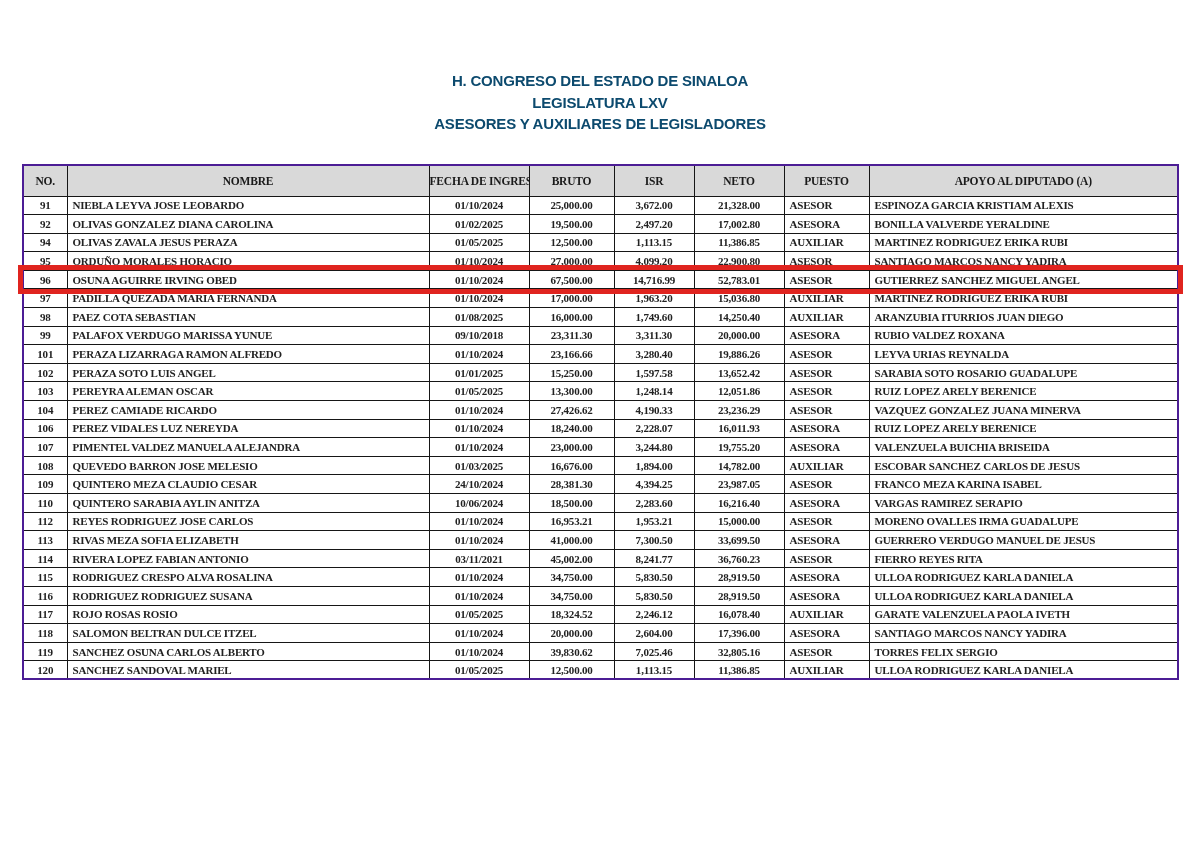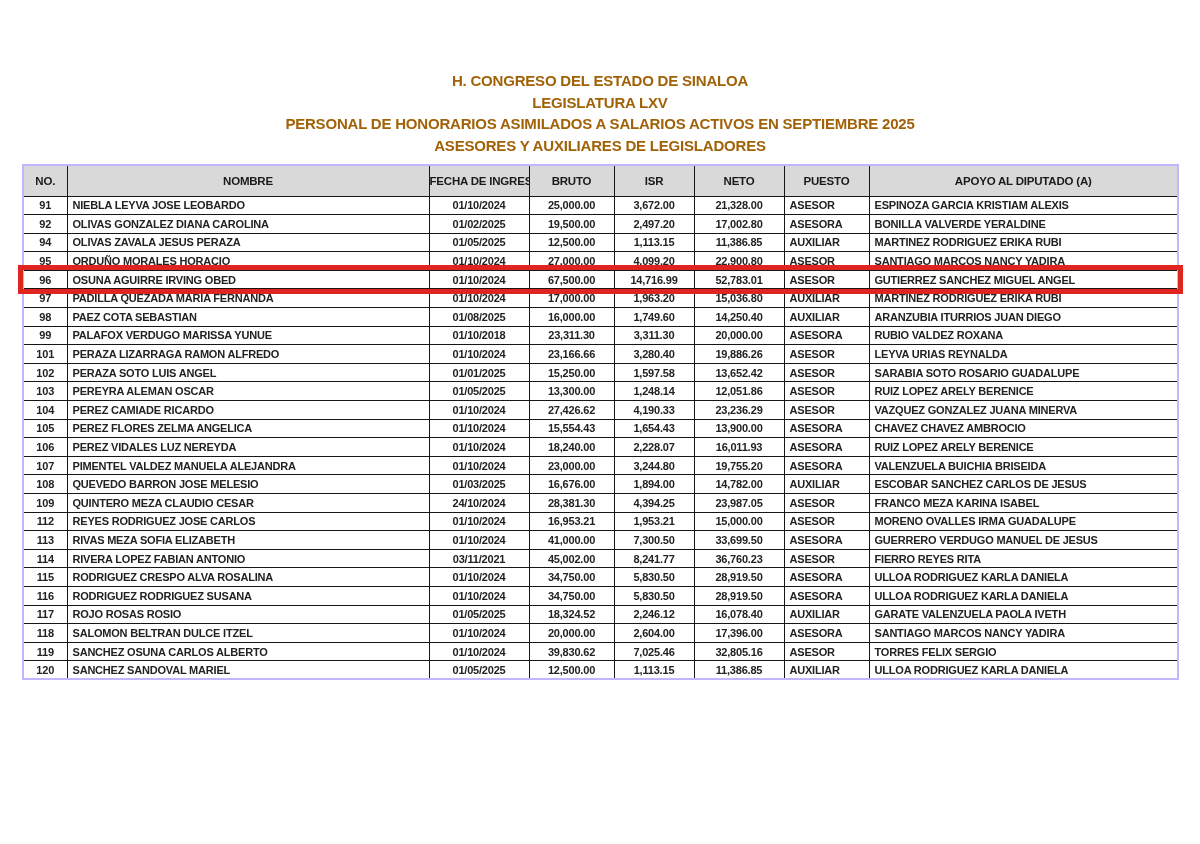--- a/index.html
+++ b/index.html
@@ -11,33 +11,33 @@
     font-family:"Liberation Sans", sans-serif;
     color:#111;
     overflow:hidden;
   }
   .title-block {
     position:absolute; top:70px; left:0; width:100%;
     text-align:center;
   }
   .title-line {
     font-size:15px; font-weight:bold; line-height:21.5px;
-    letter-spacing:-0.2px; color:#a16207;
+    letter-spacing:-0.2px; color:#0c4a6e;
   }
   table.roster {
     position:absolute; left:22px; top:164px;
     width:1155px;
     border-collapse:collapse; table-layout:fixed;
     font-size:11px; letter-spacing:-0.2px;
   }
   table.roster th, table.roster td {
     border:1.5px solid #161616;
     overflow:hidden; white-space:nowrap;
   }
-  table.roster { border:2px solid #c4b5fd; }
+  table.roster { border:2px solid #4c1d95;font-family:Liberation Serif, serif; }
   thead th {
     background:#d9d9d9;
     height:31px;
     font-size:11.5px; font-weight:bold; text-align:center;
     color:#1a1a1a;
   }
   tbody td {
     height:18.6px;
     font-weight:bold; color:#222;
     padding:0 5px;
@@ -56,21 +56,20 @@
   }
 </style>
 </head>
 <body>
 
 <div class="page">
 
   <div class="title-block">
     <div class="title-line">H. CONGRESO DEL ESTADO DE SINALOA</div>
     <div class="title-line">LEGISLATURA LXV</div>
-    <div class="title-line">PERSONAL DE HONORARIOS ASIMILADOS A SALARIOS ACTIVOS EN SEPTIEMBRE 2025</div>
     <div class="title-line">ASESORES Y AUXILIARES DE LEGISLADORES</div>
   </div>
 
   <table class="roster">
     <colgroup>
       <col style="width:44px">
       <col style="width:362px">
       <col style="width:100px">
       <col style="width:85px">
       <col style="width:80px">
@@ -157,21 +156,21 @@
           <td class="col2">01/08/2025</td>
           <td class="col3">16,000.00</td>
           <td class="col4">1,749.60</td>
           <td class="col5">14,250.40</td>
           <td class="col6">AUXILIAR</td>
           <td class="col7">ARANZUBIA ITURRIOS JUAN DIEGO</td>
         </tr>
         <tr>
           <td class="col0">99</td>
           <td class="col1">PALAFOX VERDUGO MARISSA YUNUE</td>
-          <td class="col2">01/10/2018</td>
+          <td class="col2">09/10/2018</td>
           <td class="col3">23,311.30</td>
           <td class="col4">3,311.30</td>
           <td class="col5">20,000.00</td>
           <td class="col6">ASESORA</td>
           <td class="col7">RUBIO VALDEZ ROXANA</td>
         </tr>
         <tr>
           <td class="col0">101</td>
           <td class="col1">PERAZA LIZARRAGA RAMON ALFREDO</td>
           <td class="col2">01/10/2024</td>
@@ -205,30 +204,20 @@
           <td class="col0">104</td>
           <td class="col1">PEREZ CAMIADE RICARDO</td>
           <td class="col2">01/10/2024</td>
           <td class="col3">27,426.62</td>
           <td class="col4">4,190.33</td>
           <td class="col5">23,236.29</td>
           <td class="col6">ASESOR</td>
           <td class="col7">VAZQUEZ GONZALEZ JUANA MINERVA</td>
         </tr>
         <tr>
-          <td class="col0">105</td>
-          <td class="col1">PEREZ FLORES ZELMA ANGELICA</td>
-          <td class="col2">01/10/2024</td>
-          <td class="col3">15,554.43</td>
-          <td class="col4">1,654.43</td>
-          <td class="col5">13,900.00</td>
-          <td class="col6">ASESORA</td>
-          <td class="col7">CHAVEZ CHAVEZ AMBROCIO</td>
-        </tr>
-        <tr>
           <td class="col0">106</td>
           <td class="col1">PEREZ VIDALES LUZ NEREYDA</td>
           <td class="col2">01/10/2024</td>
           <td class="col3">18,240.00</td>
           <td class="col4">2,228.07</td>
           <td class="col5">16,011.93</td>
           <td class="col6">ASESORA</td>
           <td class="col7">RUIZ LOPEZ ARELY BERENICE</td>
         </tr>
         <tr>
@@ -255,20 +244,30 @@
           <td class="col0">109</td>
           <td class="col1">QUINTERO MEZA CLAUDIO CESAR</td>
           <td class="col2">24/10/2024</td>
           <td class="col3">28,381.30</td>
           <td class="col4">4,394.25</td>
           <td class="col5">23,987.05</td>
           <td class="col6">ASESOR</td>
           <td class="col7">FRANCO MEZA KARINA ISABEL</td>
         </tr>
         <tr>
+          <td class="col0">110</td>
+          <td class="col1">QUINTERO SARABIA AYLIN ANITZA</td>
+          <td class="col2">10/06/2024</td>
+          <td class="col3">18,500.00</td>
+          <td class="col4">2,283.60</td>
+          <td class="col5">16,216.40</td>
+          <td class="col6">ASESORA</td>
+          <td class="col7">VARGAS RAMIREZ SERAPIO</td>
+        </tr>
+        <tr>
           <td class="col0">112</td>
           <td class="col1">REYES RODRIGUEZ JOSE CARLOS</td>
           <td class="col2">01/10/2024</td>
           <td class="col3">16,953.21</td>
           <td class="col4">1,953.21</td>
           <td class="col5">15,000.00</td>
           <td class="col6">ASESOR</td>
           <td class="col7">MORENO OVALLES IRMA GUADALUPE</td>
         </tr>
         <tr>

